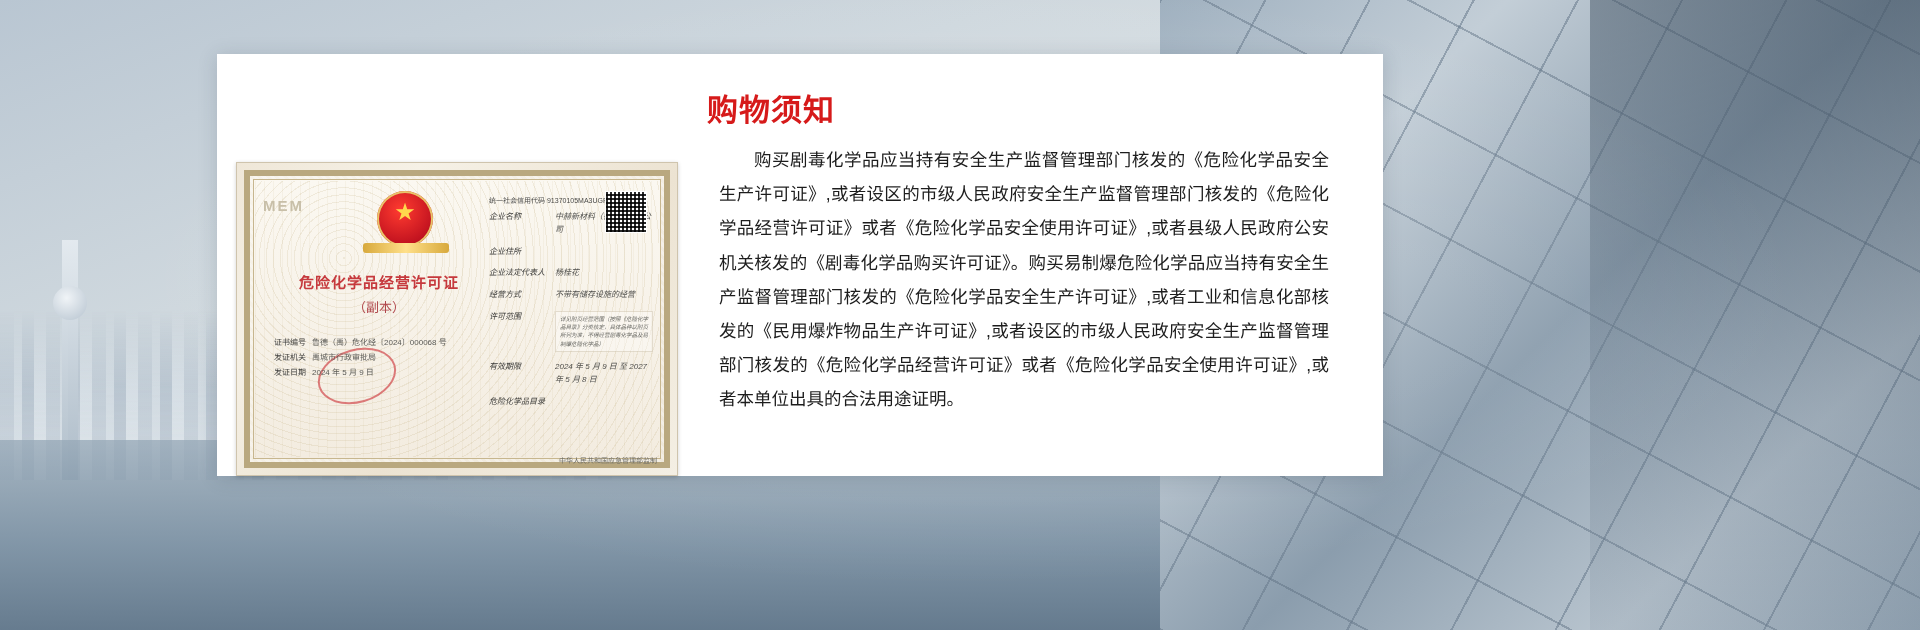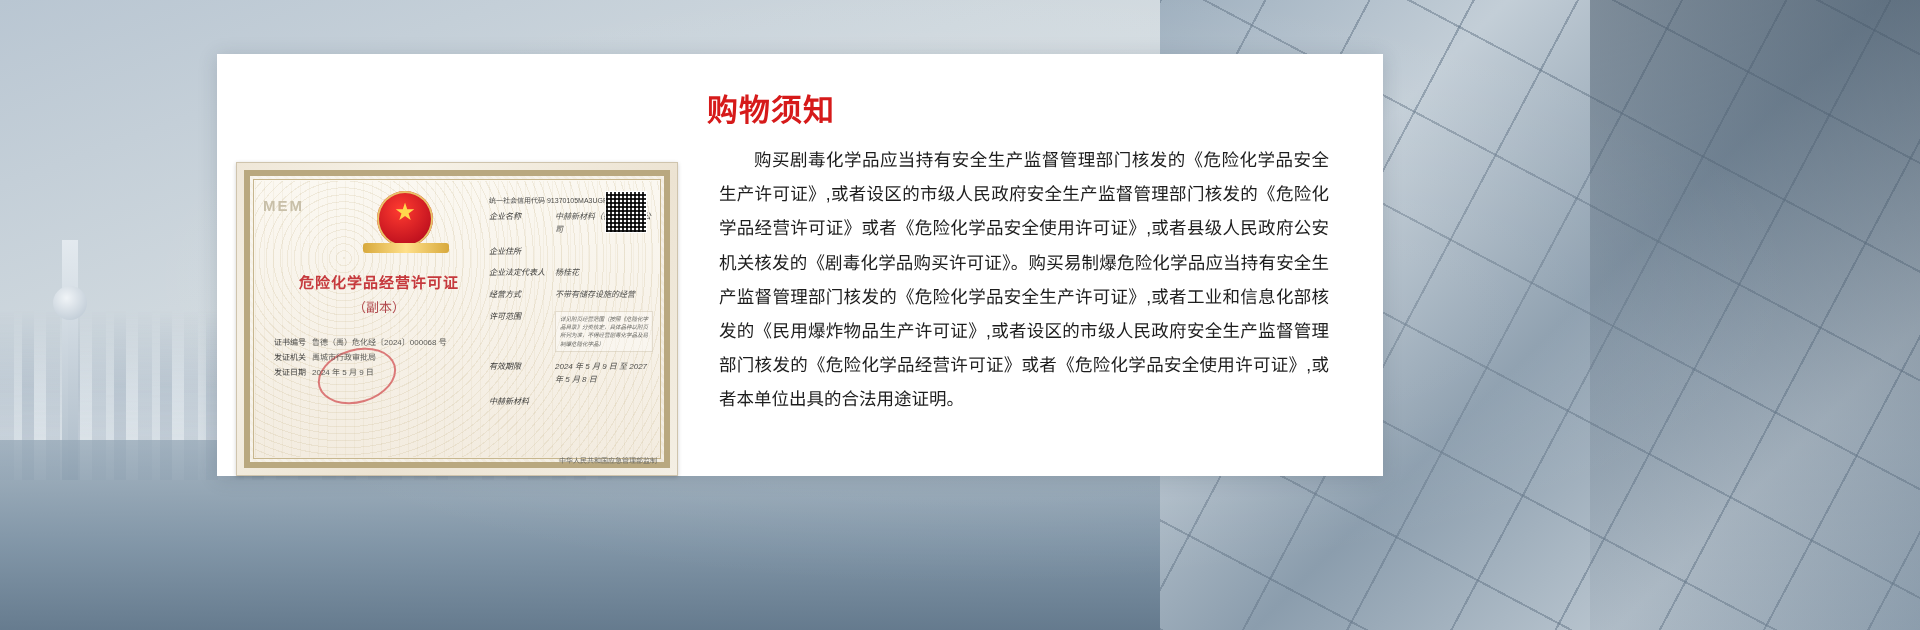--- a/index.html
+++ b/index.html
@@ -242,21 +242,21 @@
         </div>
         <div class="lic-field">
           <span class="fk">许可范围</span>
           <span class="lic-scope">详见附页经营范围（按照《危险化学品目录》分类核定，具体品种以附页所列为准，不得经营剧毒化学品及易制爆危险化学品）</span>
         </div>
         <div class="lic-field">
           <span class="fk">有效期限</span>
           <span class="fv">2024 年 5 月 9 日  至  2027 年 5 月 8 日</span>
         </div>
         <div class="lic-field">
-          <span class="fk">中赫新材料</span>
+          <span class="fk">危险化学品目录</span>
           <span class="fv"></span>
         </div>
       </div>
 
       <div class="lic-bottom">中华人民共和国应急管理部监制</div>
     </div>
   </div>
 
   <div class="card-right">
     <h1 class="heading">购物须知</h1>

